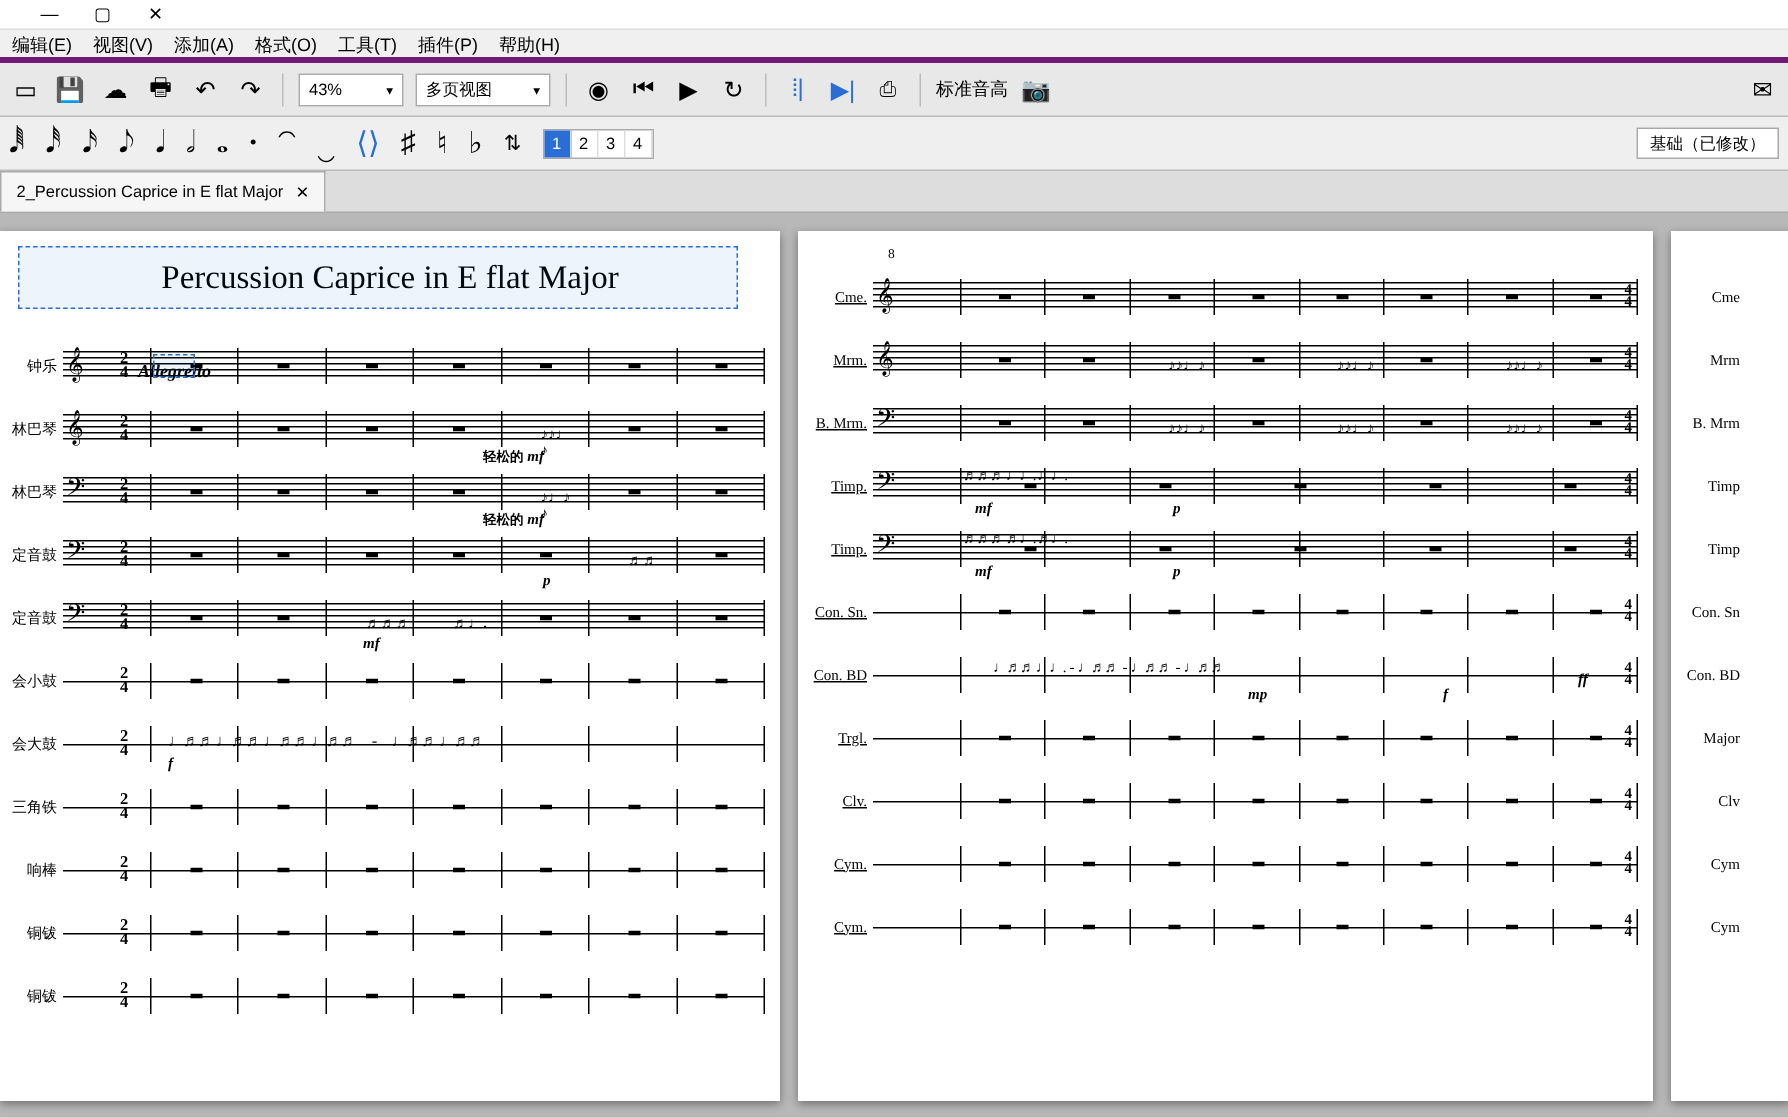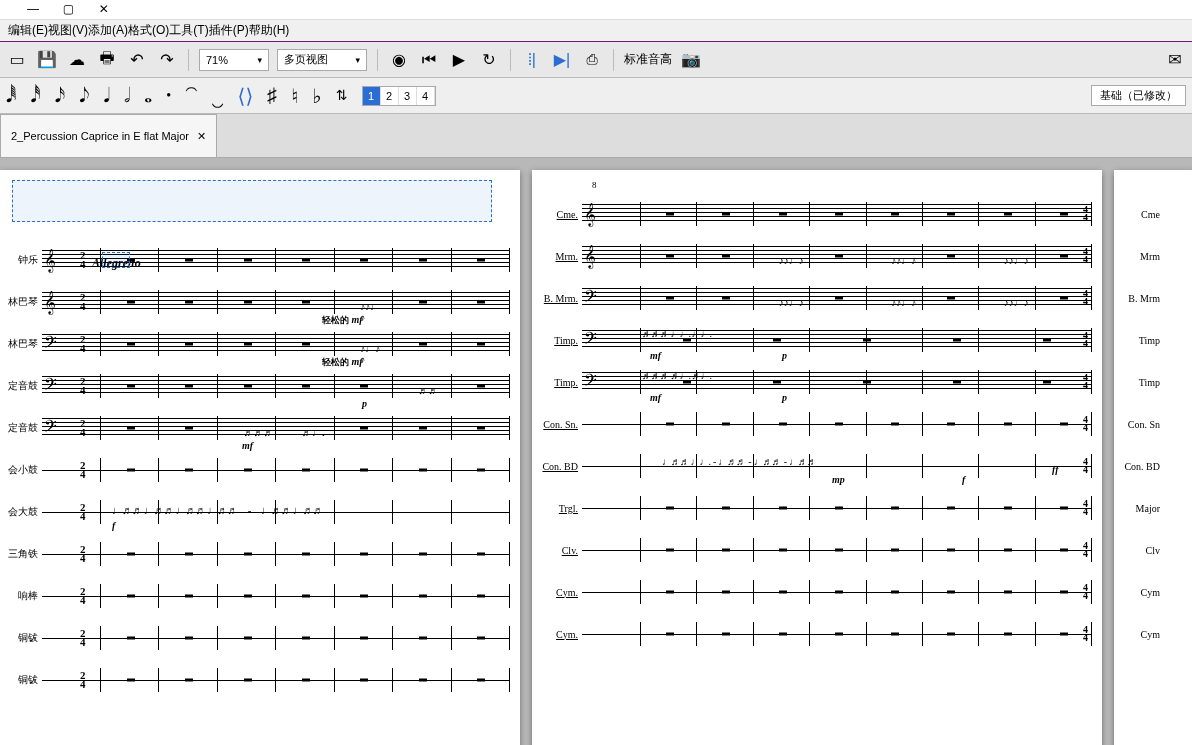--- a/index.html
+++ b/index.html
@@ -1,34 +1,34 @@
 <!DOCTYPE html>
 <html><head>
 <meta charset="utf-8">
 <style>
 * { margin:0; padding:0; box-sizing:border-box; font-family:Arial,"Microsoft YaHei",sans-serif; }
 body { background:#fff; width:1192px; height:745px; overflow:hidden; font-size:12px; }
 .titlebar { height:20px; background:#fff; padding:2px 8px; display:flex; justify-content:space-between; border-bottom:1px solid #ddd; font-size:12px; }
 .titlebar .controls span { margin-left:18px; cursor:default; display:inline-block; width:14px; text-align:center; }
-.menubar { height:22px; background:#f0f0f0; padding:2px 8px; display:flex; border-bottom:1px solid #701a75; font-size:12px; }
+.menubar { height:22px; background:#f0f0f0; padding:2px 8px; display:flex; gap:14px; border-bottom:4px solid #701a75; font-size:12px; }
 .menubar span { cursor:default; }
 .toolbar { height:36px; background:#e8e8e8; display:flex; align-items:center; padding:0 6px; gap:8px; border-bottom:1px solid #bbb; }
 .toolbar .ico { width:22px; height:22px; display:flex; align-items:center; justify-content:center; cursor:pointer; font-size:16px; }
 .toolbar .sep { width:1px; height:22px; background:#bbb; margin:0 2px; }
 .zoomsel,.viewsel { height:22px; background:#fff; border:1px solid #aaa; display:flex; align-items:center; padding:0 6px; font-size:11px; }
 .zoomsel { width:70px; } .viewsel { width:90px; }
 .viewsel::after,.zoomsel::after { content:"▾"; margin-left:auto; font-size:9px; }
 .notebar { height:36px; background:#efefef; display:flex; align-items:center; padding:0 6px; gap:14px; border-bottom:1px solid #bbb; }
 .notebar .note { font-size:20px; cursor:pointer; font-family:serif; }
 .notebar .voice { width:18px; height:18px; display:flex; align-items:center; justify-content:center; font-size:11px; }
 .notebar .voice.active { background:#2a6dd4; color:#fff; }
 .voice-group { background:#fff; border:1px solid #aaa; display:flex; gap:0; }
 .voice-group .voice { border-right:1px solid #ddd; }
 .rightlabel { margin-left:auto; background:#fff; border:1px solid #aaa; padding:2px 8px; font-size:11px; }
-.tabbar { height:44px; background:#ddd; display:flex; border-bottom:1px solid #aaa; }
+.tabbar { height:28px; background:#ddd; display:flex; border-bottom:1px solid #aaa; }
 .tab { background:#f6f6f6; border:1px solid #aaa; border-bottom:none; padding:4px 10px; display:flex; align-items:center; gap:8px; font-size:11px; }
 .tab .x { cursor:pointer; }
 .workspace { height:calc(745px - 20px - 22px - 36px - 36px - 28px); background:#b8b8b8; display:flex; gap:12px; padding:12px 0 0 0; overflow:hidden; }
 .page { background:#fff; box-shadow:0 2px 6px rgba(0,0,0,.4); position:relative; flex-shrink:0; }
 .page1 { width:520px; height:580px; }
 .page2 { width:570px; height:580px; }
 .page3 { width:80px; height:580px; }
 .score-title { font-family:"Times New Roman",serif; font-size:22px; text-align:center; padding:18px 0 6px; }
 .tempo { font-family:"Times New Roman",serif; font-style:italic; font-weight:bold; font-size:12px; position:absolute; left:92px; top:62px;margin-top:24px; }
 .staves { position:absolute; left:0; top:76px; right:10px; }
@@ -77,21 +77,21 @@
 
 <div class="toolbar">
   <div class="ico">▭</div>
   <div class="ico">💾</div>
   <div class="ico">☁</div>
   <div class="ico">🖶</div>
   <div class="ico">↶</div>
   <div class="ico">↷</div>
   <div class="sep"></div>
   <div class="zoomsel">
-      <span>71%</span>
+      <span>43%</span>
     </div>
   <div class="viewsel">
       <span>多页视图</span>
     </div>
   <div class="sep"></div>
   <div class="ico">◉</div>
   <div class="ico">⏮</div>
   <div class="ico">▶</div>
   <div class="ico">↻</div>
   <div class="sep"></div>
@@ -132,20 +132,21 @@
 <div class="tabbar">
   <div class="tab">
     <span>2_Percussion Caprice in E flat Major</span>
     <span class="x">✕</span>
   </div>
 </div>
 
 <div class="workspace">
 
   <div class="page page1">
+    <div class="score-title">Percussion Caprice in E flat Major</div>
     <div class="selbox" style="left:12px;top:10px;width:480px;height:42px"></div>
     <div class="tempo">Allegretto</div>
     <div class="staves" id="staves1">
         <div class="staffrow">
           <div class="instname">钟乐</div>
           <div class="staff">
             <div class="fivelines">
               <div></div>
               <div></div>
               <div></div>

